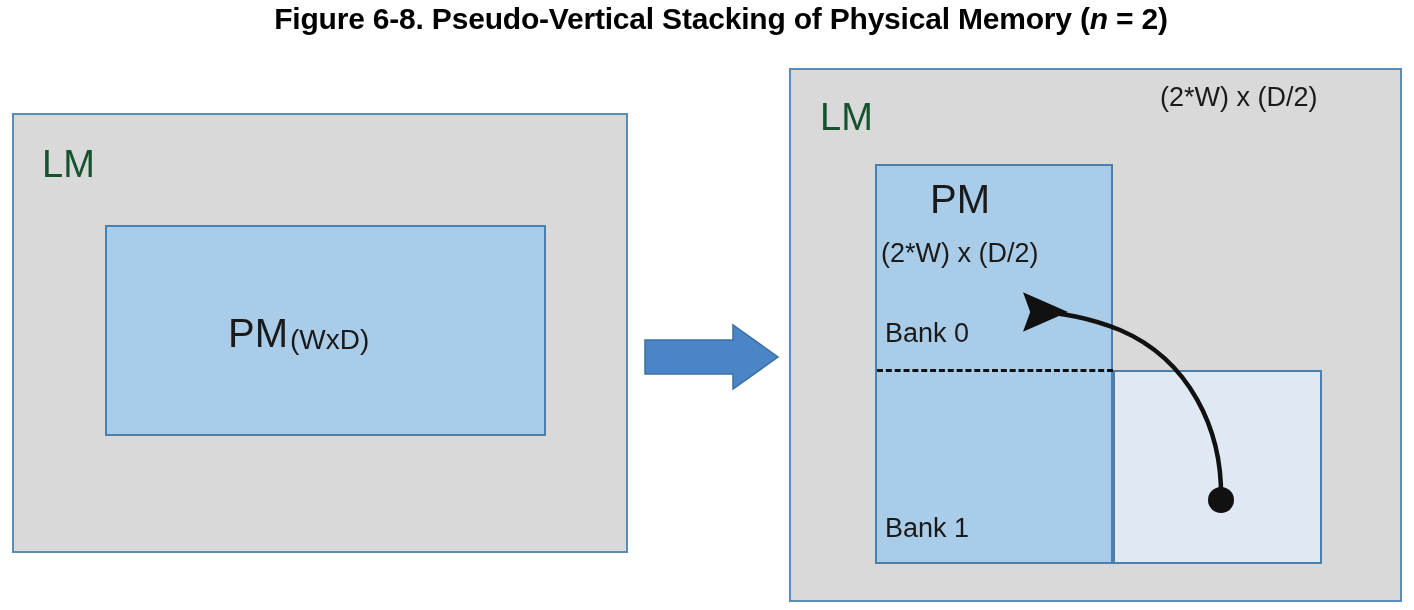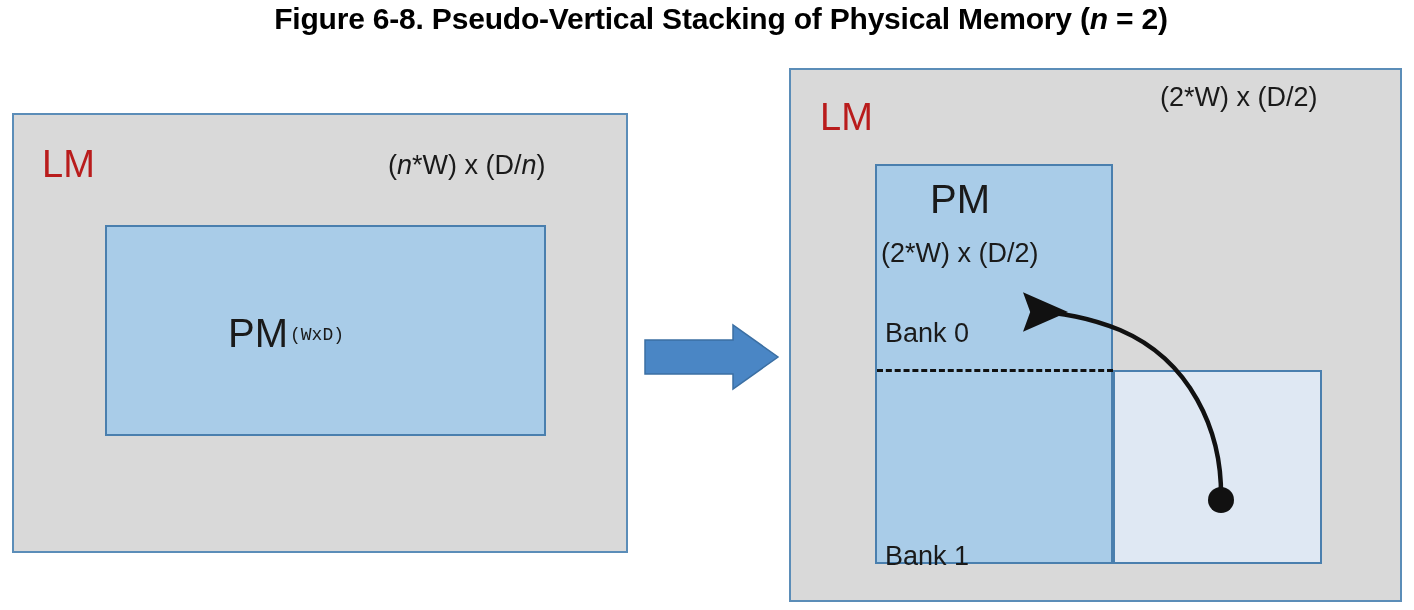--- a/index.html
+++ b/index.html
@@ -51,21 +51,21 @@
   .ghost-box {
     position: absolute;
     background: #dfe8f3;
     border: 2px solid #4a7fae;
     box-sizing: border-box;
   }
 
   .lm-label {
     position: absolute;
     font-size: 38px;
-    color: #b91c1c;
+    color: #14532d;
     line-height: 1;
     font-family: "Liberation Sans", sans-serif;
   }
   .dim-label {
     position: absolute;
     font-size: 27px;
     color: #1a1a1a;
     line-height: 1;
     white-space: nowrap;
     font-family: "Liberation Sans", sans-serif;
@@ -118,28 +118,25 @@
 <div id="canvas">
 
   <div id="figure-title">
     <span>Figure 6-8. Pseudo-Vertical Stacking of Physical Memory (</span><span class="ital">n</span><span> = 2)</span>
   </div>
 
   <div class="lm-box" style="left:12px; top:113px; width:616px; height:440px;"></div>
 
   <div class="lm-label" style="left:42px; top:145px;">LM</div>
 
-  <div class="dim-label" style="left:388px; top:152px;">
-    <span>(</span><span class="ital">n</span><span>*W) x (D/</span><span class="ital">n</span><span>)</span>
-  </div>
 
   <div class="pm-box" style="left:105px; top:225px; width:441px; height:211px;"></div>
 
   <div class="pm-big" style="left:228px; top:313px;">PM</div>
-  <div class="pm-small" style="left:290px; top:326px; font-size:18px;font-family:Liberation Mono, monospace;">(WxD)</div>
+  <div class="pm-small" style="left:290px; top:326px; font-size:28px;">(WxD)</div>
 
   <svg class="overlay" viewBox="0 0 1414 610">
     <polygon points="645,340 733,340 733,325 778,357 733,389 733,374 645,374" fill="#4a86c5" stroke="#3b6fa3" stroke-width="1.5"></polygon>
   </svg>
 
   <div class="lm-box" style="left:789px; top:68px; width:613px; height:534px;"></div>
 
   <div class="lm-label" style="left:820px; top:98px;">LM</div>
 
   <div class="dim-label" style="left:1160px; top:84px;">(2*W) x (D/2)</div>
@@ -148,21 +145,21 @@
 
   <div class="pm-box" style="left:875px; top:164px; width:238px; height:400px;"></div>
 
   <div class="pm-big" style="left:930px; top:179px;">PM</div>
   <div class="pm-small" style="left:881px; top:240px; font-size:27px;">(2*W) x (D/2)</div>
 
   <div class="bank-label" style="left:885px; top:320px;">Bank 0</div>
 
   <div class="dashed-divider" style="left:877px; top:369px; width:236px;"></div>
 
-  <div class="bank-label" style="left:885px; top:543px;">Bank 1</div>
+  <div class="bank-label" style="left:885px; top:515px;">Bank 1</div>
 
   <svg class="overlay" viewBox="0 0 1414 610">
     <defs>
       <marker id="curve-head" markerWidth="10" markerHeight="10" refX="8" refY="5" orient="auto" markerUnits="strokeWidth">
         <path d="M 0 5 L 10 0.6 L 8.4 5 L 10 9.4 Z" fill="#111111"></path>
       </marker>
     </defs>
     <path d="M 1221,497 C 1222,430 1190,360 1120,330 C 1085,316 1055,312 1032,312" fill="none" stroke="#111111" stroke-width="4.5" marker-end="url(#curve-head)"></path>
     <circle cx="1221" cy="500" r="13" fill="#111111"></circle>
   </svg>

